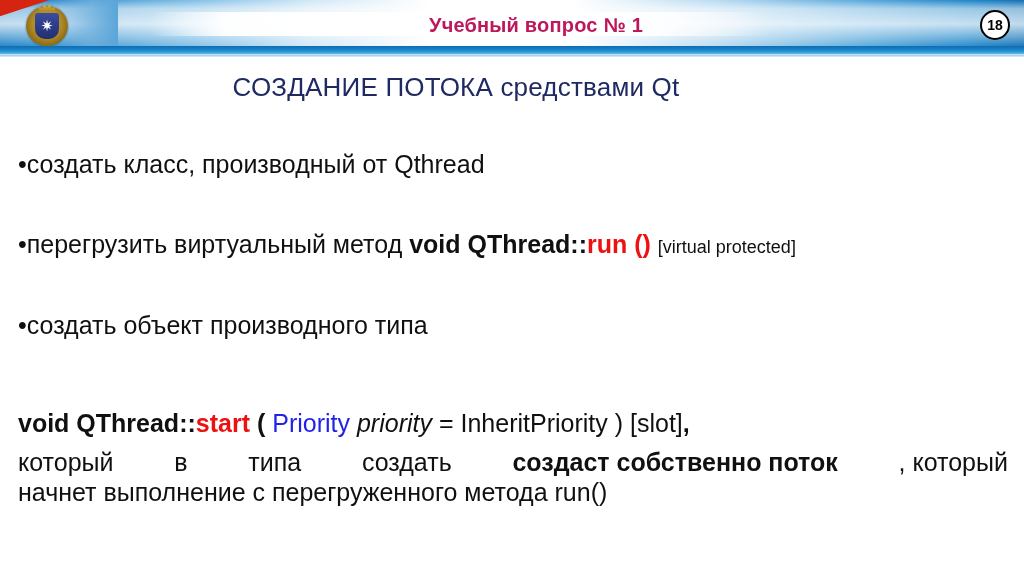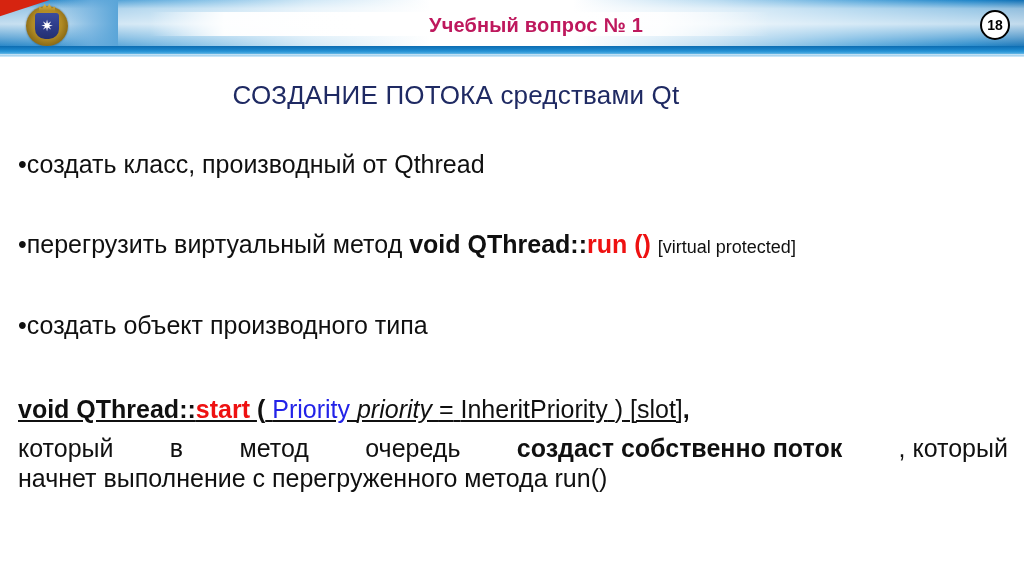--- a/index.html
+++ b/index.html
@@ -104,21 +104,21 @@
     position:absolute;right:14px;top:10px;
     width:30px;height:30px;border-radius:50%;
     background:#ffffff;border:2.5px solid #000000;
     box-sizing:border-box;
     display:flex;align-items:center;justify-content:center;
     font-size:14px;font-weight:bold;color:#000000;
   }
 
   
   #slide-title{
-    position:absolute;left:0;top:80px;width:912px;text-align:center;
+    position:absolute;left:0;top:72px;width:912px;text-align:center;
     font-size:26px;color:#1f2a63;font-weight:normal;
     letter-spacing:0.2px;
   }
 
   #content{
     position:absolute;left:18px;top:150px;width:990px;
   }
   .bullet-line{
     font-size:25px;color:#101010;line-height:1.18;
     white-space:nowrap;
@@ -186,28 +186,28 @@
 
   <div class="gap-2"></div>
 
   <div class="bullet-line">
     <span class="dot">•</span><span>создать объект производного типа</span>
   </div>
 
   <div class="gap-3"></div>
 
 
-  <div class="para-line" style="margin-top:3px;text-decoration:underline;">
+  <div class="para-line" style="margin-top:17px;">
     <span class="b">void QThread::</span><span class="red">start</span>&nbsp;<span class="b">(</span>&nbsp;<span class="blue">Priority</span>&nbsp;<span class="ital">priority</span>&nbsp;<span>=</span>&nbsp;<span>InheritPriority</span>&nbsp;<span>)</span>&nbsp;<span>[slot]</span><span class="b">,</span>
   </div>
 
   <div class="justified" style="margin-top:10px;">
     <span>который</span>
     <span>в</span>
-    <span>метод</span>
-    <span>очередь</span>
+    <span>типа</span>
+    <span>создать</span>
     <span class="b">создаст собственно поток</span>
     <span>, который</span>
   </div>
 
   <div class="para-line" style="margin-top:0;">начнет выполнение с перегруженного метода run()</div>
 
 </div>
 
 </body></html>

